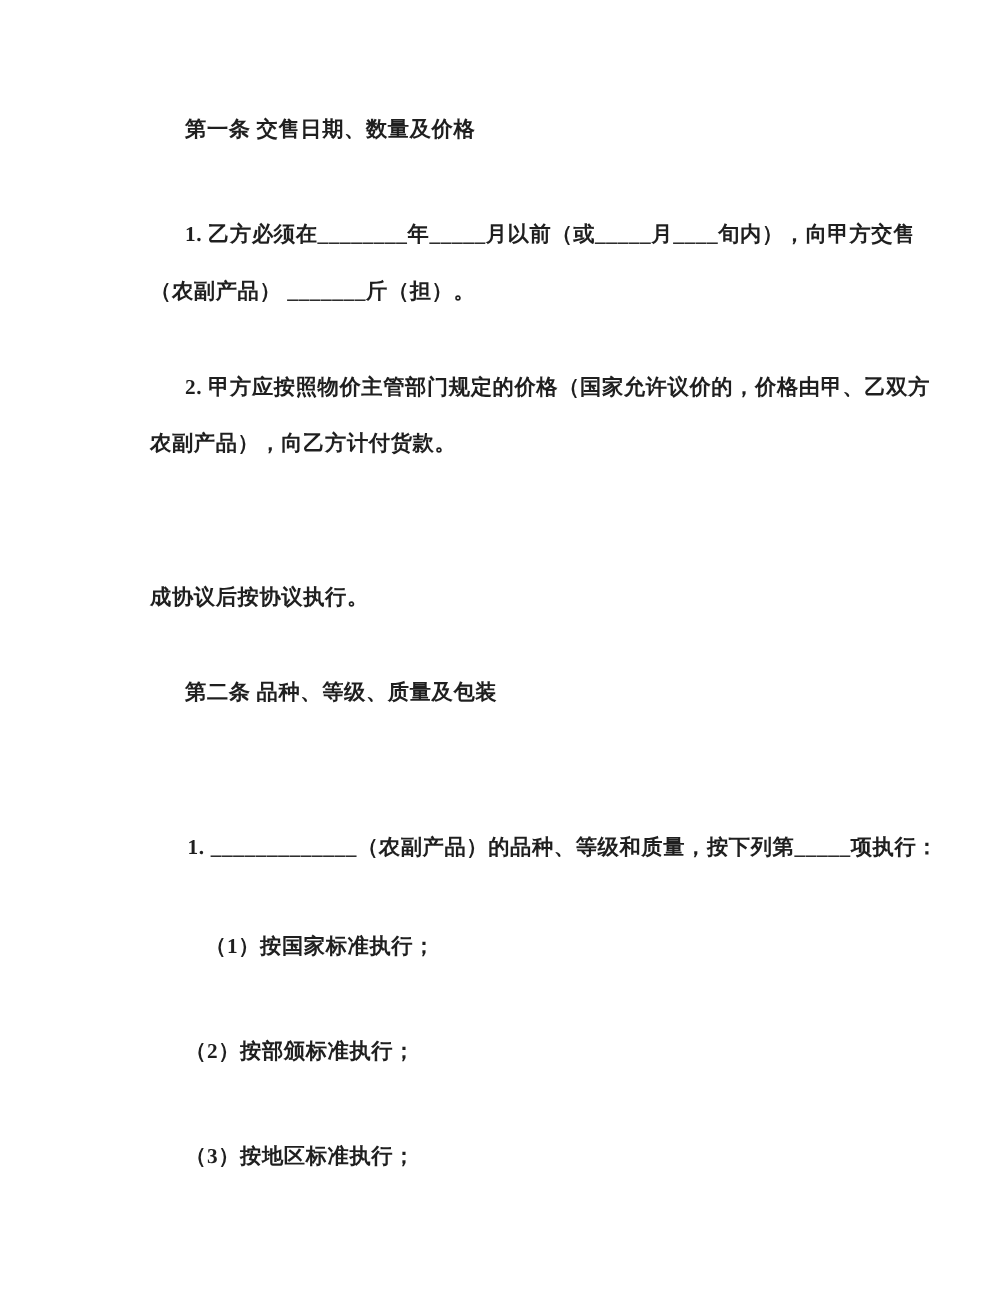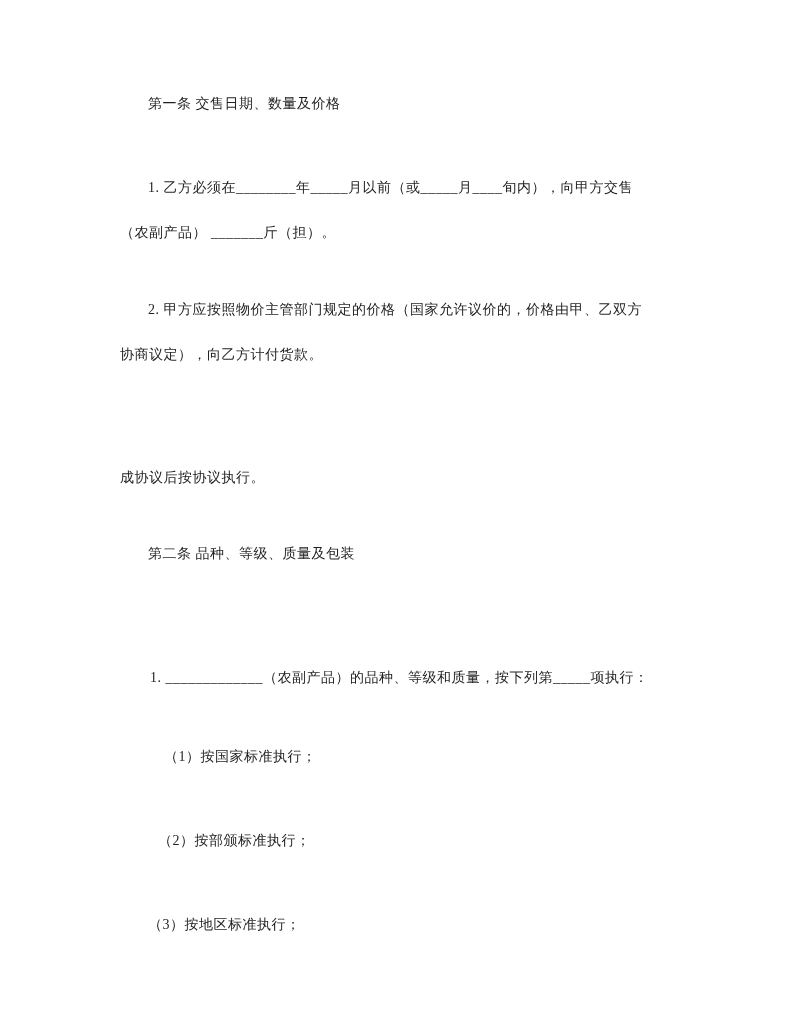--- a/index.html
+++ b/index.html
@@ -10,35 +10,36 @@
   .page {
     position: relative;
     width: 800px;
     height: 1036px;
     background: #ffffff;
     overflow: hidden;
     font-family: "Liberation Serif", "DejaVu Serif", serif;
   }
   .doc-line {
     position: absolute;
-    font-size: 14px;
+    font-size: 17px;
     line-height: 22px;
     color: #1f1f1f;
     letter-spacing: 0.5px;
     white-space: pre;
+    font-weight: bold;
   }
 </style>
 </head>
 <body>
 
 <div class="page" style="background: rgb(255, 255, 255); color: rgb(31, 31, 31);">
   <div class="doc-line" style="left:148px; top:93px;">第一条 交售日期、数量及价格</div>
   <div class="doc-line" style="left:148px; top:177px;">1. 乙方必须在________年_____月以前（或_____月____旬内），向甲方交售</div>
   <div class="doc-line" style="left:120px; top:222px;">（农副产品） _______斤（担）。</div>
   <div class="doc-line" style="left:148px; top:299px;">2. 甲方应按照物价主管部门规定的价格（国家允许议价的，价格由甲、乙双方</div>
-  <div class="doc-line" style="left:120px; top:344px;">协商议定），向乙方计付货款。</div>
+  <div class="doc-line" style="left:120px; top:344px;">农副产品），向乙方计付货款。</div>
   <div class="doc-line" style="left:120px; top:467px;">成协议后按协议执行。</div>
   <div class="doc-line" style="left:148px; top:543px;">第二条 品种、等级、质量及包装</div>
   <div class="doc-line" style="left:150px; top:623px;margin-top:44px;">1. _____________（农副产品）的品种、等级和质量，按下列第_____项执行：</div>
   <div class="doc-line" style="left:164px; top:746px;">（1）按国家标准执行；</div>
-  <div class="doc-line" style="left:158px; top:830px;">（2）按部颁标准执行；</div>
+  <div class="doc-line" style="left:148px; top:830px;">（2）按部颁标准执行；</div>
   <div class="doc-line" style="left:148px; top:914px;">（3）按地区标准执行；</div>
 </div>
 
 </body></html>

